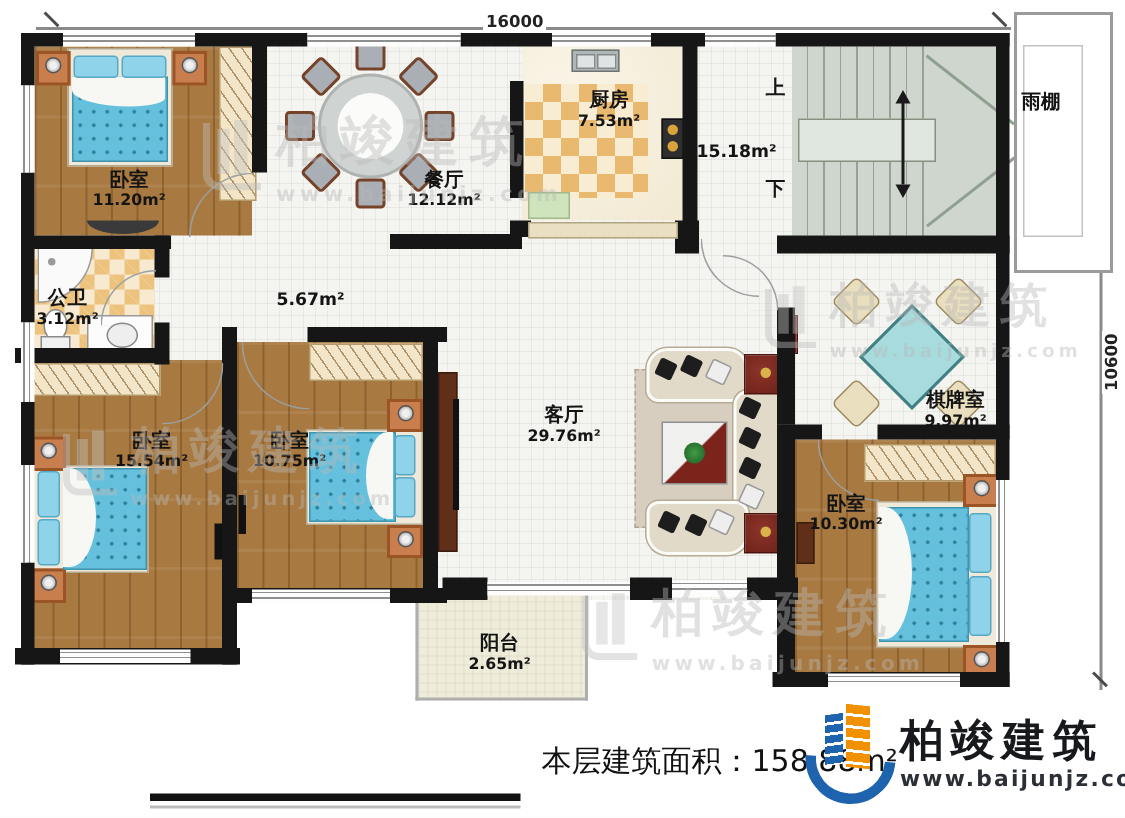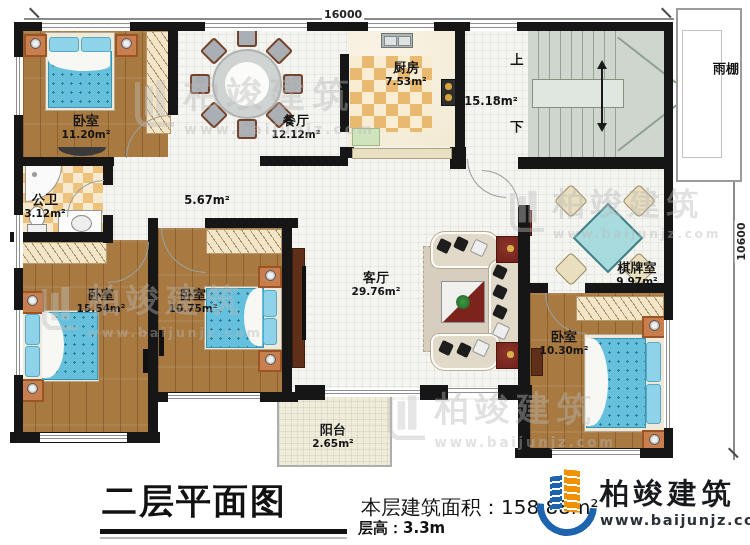--- a/index.html
+++ b/index.html
@@ -282,21 +282,21 @@
   </div>
   <div class="label" style="left:491px;top:101px;">
     <span class="ar" style="font-size:11.5px">15.18m²</span>
   </div>
   <div class="label" style="left:517px;top:60px;">
     <span class="nm">上</span>
   </div>
   <div class="label" style="left:517px;top:127px;">
     <span class="nm">下</span>
   </div>
-  <div class="label" style="left:694px;top:69px;margin-left:32px;">
+  <div class="label" style="left:694px;top:69px;">
     <span class="nm">雨棚</span>
   </div>
   <div class="label" style="left:45px;top:206px;">
     <span class="nm">公卫</span>
     <span class="ar">3.12m²</span>
   </div>
   <div class="label" style="left:207px;top:200px;">
     <span class="ar" style="font-size:11.5px">5.67m²</span>
   </div>
   <div class="label" style="left:376px;top:284px;">
@@ -346,25 +346,23 @@
     </span>
   </div>
   <div class="wm" style="left:388px;top:386px;transform:scale(.95);transform-origin:left top;">
     <span class="mk"></span>
     <span>
       <span class="co">柏竣建筑</span><br>
       <span class="ur">www.baijunjz.com</span>
     </span>
   </div>
 
-  <div class="titleblock" style="left:102px;top:478px;font-size:35px;font-weight:bold;letter-spacing:2px;">二层平面图</div>
   <div class="abs" style="left:100px;top:529px;width:247px;height:5px;background:#111;z-index:70;"></div>
   <div class="abs" style="left:100px;top:537px;width:247px;height:2px;background:#bbb;z-index:70;"></div>
   <div class="titleblock" style="left:361px;top:494px;font-size:20px;font-weight:normal;">本层建筑面积：158.88m²</div>
-  <div class="titleblock" style="left:358px;top:519px;font-size:15px;font-weight:bold;">层高：3.3m</div>
 
   <div class="abs" style="left:536px;top:468px;width:56px;height:64px;z-index:70;">
     <div class="abs" style="left:1px;top:8px;width:46px;height:46px;border-radius:50%;border:7px solid #1e63ad;border-top-color:transparent;border-right-color:transparent;transform:rotate(-40deg);"></div>
     <div class="abs" style="left:14px;top:8px;width:12px;height:34px;background:repeating-linear-gradient(to bottom,#1e63ad 0 5px,#fff 5px 7px);transform:skewY(-8deg);"></div>
     <div class="abs" style="left:28px;top:2px;width:16px;height:42px;background:repeating-linear-gradient(to bottom,#f29100 0 6px,#fff 6px 8px);transform:skewY(6deg);"></div>
   </div>
   <div class="titleblock" style="left:600px;top:474px;font-size:29px;font-weight:bold;letter-spacing:5px;color:#17191c;">柏竣建筑</div>
   <div class="titleblock" style="left:600px;top:512px;font-size:14.5px;font-weight:bold;letter-spacing:1.5px;color:#2b2f36;">www.baijunjz.com</div>
 
 </div>

